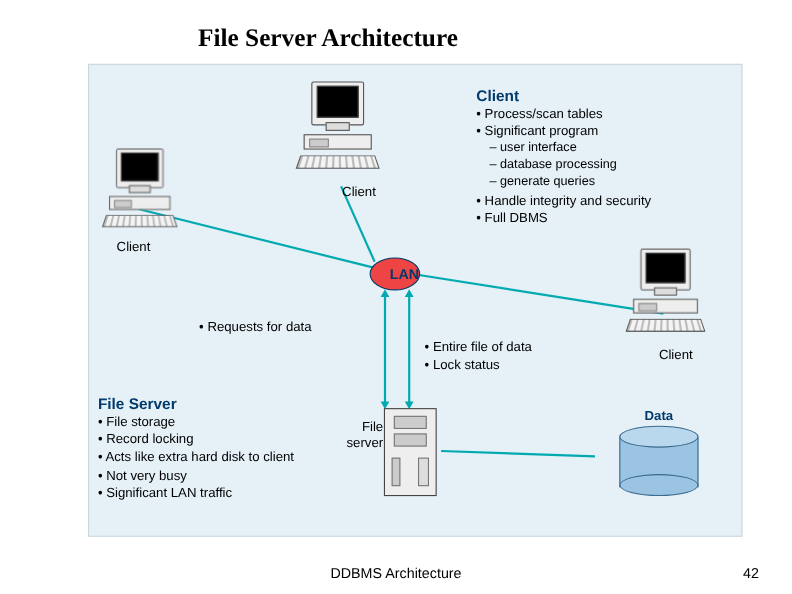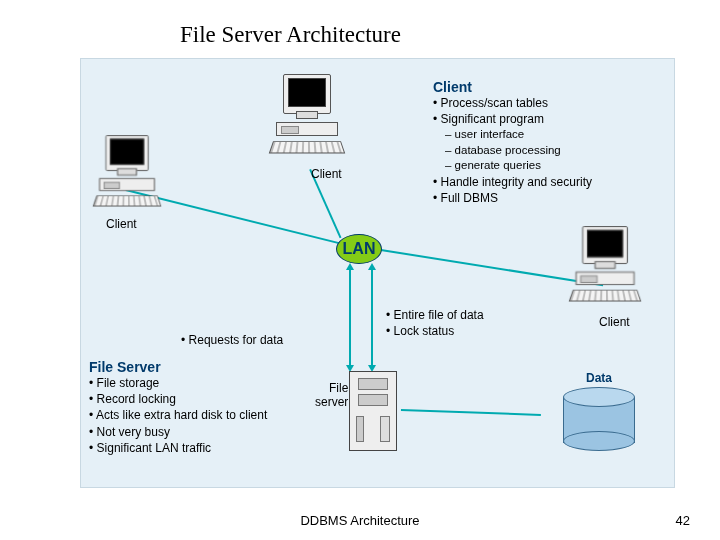--- a/index.html
+++ b/index.html
@@ -9,21 +9,21 @@
     font-family: "Times New Roman", serif;
     background: #fff;
     position: relative;
     overflow: hidden;
   }
   .slide-title {
     position: absolute;
     top: 22px;
     left: 180px;
     font-size: 23px;
-    font-weight: 400;
+    font-weight: 700;
   }
   .diagram {
     position: absolute;
     top: 58px;
     left: 80px;
     width: 595px;
     height: 430px;
     background: #e5f0f7;
     border: 1px solid #c8d8e2;
   }
@@ -129,26 +129,26 @@
     padding-left: 12px;
   }
   ul.sub > li::before { content: "–  "; }
 
   .lan {
     position: absolute;
     width: 46px;
     height: 30px;
     border: 1.5px solid #013a6b;
     border-radius: 50%;
-    background: #84cc16;
+    background: #ef4444;
     display: flex;
     align-items: center;
-    justify-content: center;
-    font-family: Arial, sans-serif;
-    font-size: 16px;
+    justify-content: flex-end;
+    font-family: Arial, sans-serif;
+    font-size: 13px;
     font-weight: bold;
     color: #013a6b;
   }
 
   .line {
     position: absolute;
     background: #00aab0;
     height: 1.5px;
     transform-origin: 0 0;
   }
@@ -315,21 +315,21 @@
       <li>user interface</li>
       <li>database processing</li>
       <li>generate queries</li>
     </ul>
     <ul class="bullets">
       <li>Handle integrity and security</li>
       <li>Full DBMS</li>
     </ul>
   </div>
 
-  <div style="position:absolute; left:100px; top:230px;margin-top:43px;">
+  <div style="position:absolute; left:100px; top:230px;">
     <ul class="bullets">
       <li>Requests for data</li>
     </ul>
   </div>
 
   <div style="position:absolute; left:305px; top:248px;">
     <ul class="bullets">
       <li>Entire file of data</li>
       <li>Lock status</li>
     </ul>

